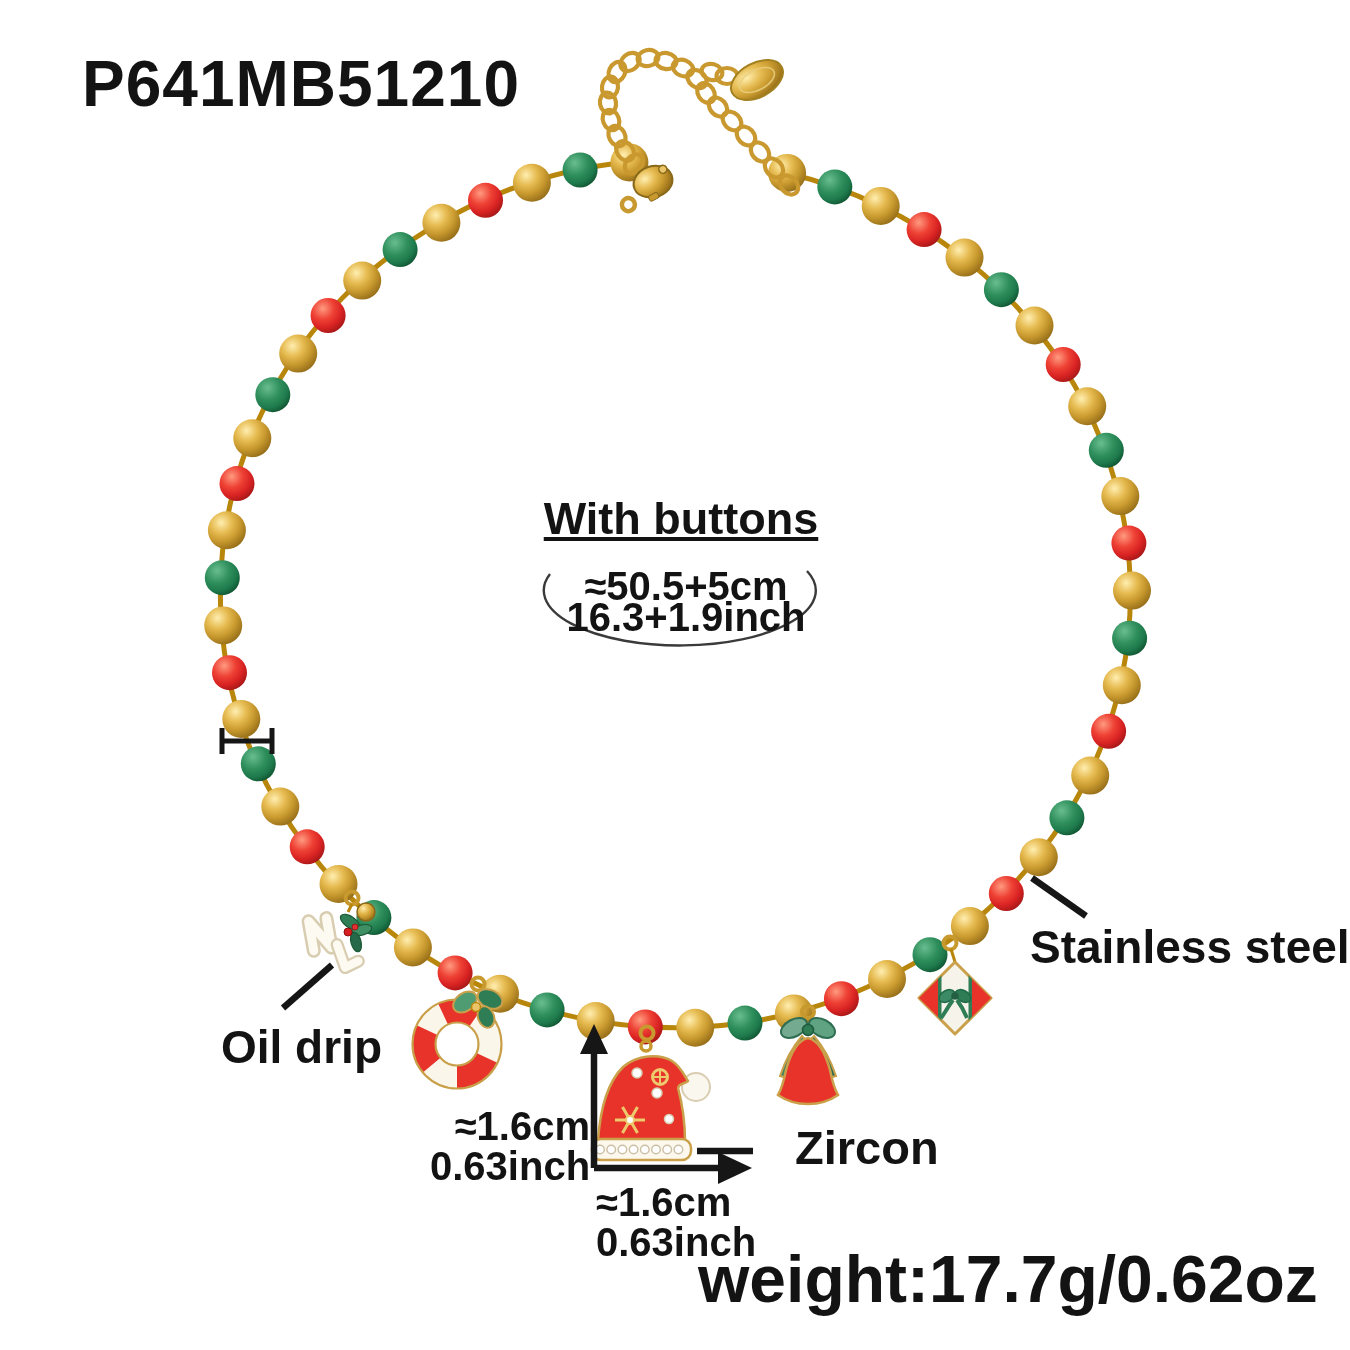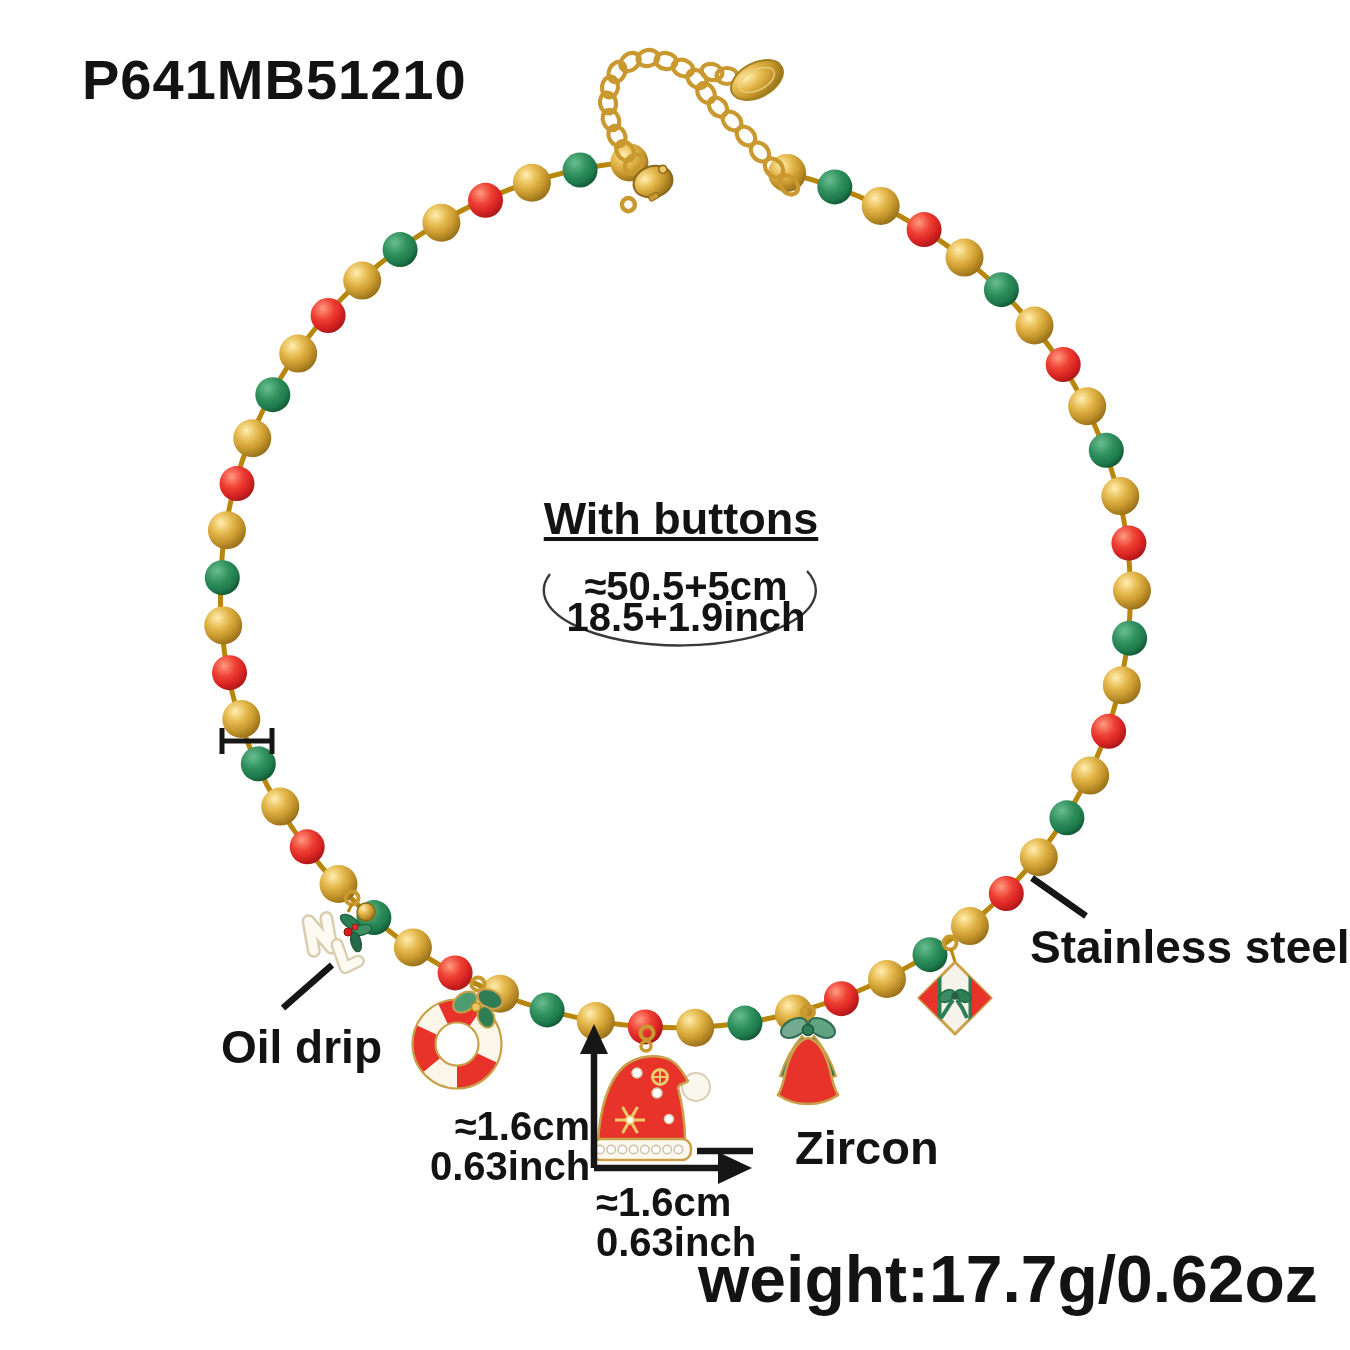--- a/index.html
+++ b/index.html
@@ -1,20 +1,20 @@
 <!DOCTYPE html>
 <html><head>
 <meta charset="utf-8">
 <style>
   html,body{margin:0;padding:0;background:#ffffff;}
   .stage{position:relative;width:1350px;height:1350px;background:#ffffff;overflow:hidden;
          font-family:"Liberation Sans",sans-serif;}
   .stage svg{position:absolute;left:0;top:0;}
   .label{position:absolute;font-weight:700;color:#131313;line-height:1.0;white-space:nowrap;}
-  .code{left:82px;top:52px;font-size:56px;letter-spacing:1px;}
+  .code{left:82px;top:52px;font-size:64px;letter-spacing:1px;}
   .withbtn{left:481px;top:496px;width:400px;text-align:center;font-size:45px;text-decoration:underline;}
   .lenpair{left:486px;top:571px;width:400px;text-align:center;font-size:40px;line-height:31px;}
   .beadpair{left:70px;top:712px;font-size:39px;line-height:39px;}
   .oildrip{left:221px;top:1024px;font-size:46px;}
   .stainless{left:1030px;top:924px;font-size:46px;}
   .zircon{left:795px;top:1124px;font-size:47px;}
   .dimh{left:430px;top:1106px;width:160px;text-align:right;font-size:40px;line-height:40px;}
   .dimw{left:596px;top:1182px;font-size:40px;line-height:40px;}
   .weight{left:698px;top:1246px;font-size:66px;}
 </style>
@@ -252,21 +252,21 @@
     <line x1="594" y1="1168" x2="722" y2="1168" stroke-width="6.5"></line>
     <polygon points="752,1168 718,1152 718,1184" stroke="none"></polygon>
   </g>
 </svg>
 
 <div class="label code">P641MB51210</div>
 
 <div class="label withbtn">With buttons</div>
 <div class="label lenpair">
   <div>≈50.5+5cm</div>
-  <div>18.5+1.9inch</div>
+  <div>16.3+1.9inch</div>
 </div>
 
 
 <div class="label stainless">Stainless steel</div>
 <div class="label oildrip">Oil drip</div>
 <div class="label zircon">Zircon</div>
 
 <div class="label dimh">
   <div>≈1.6cm</div>
   <div>0.63inch</div>

